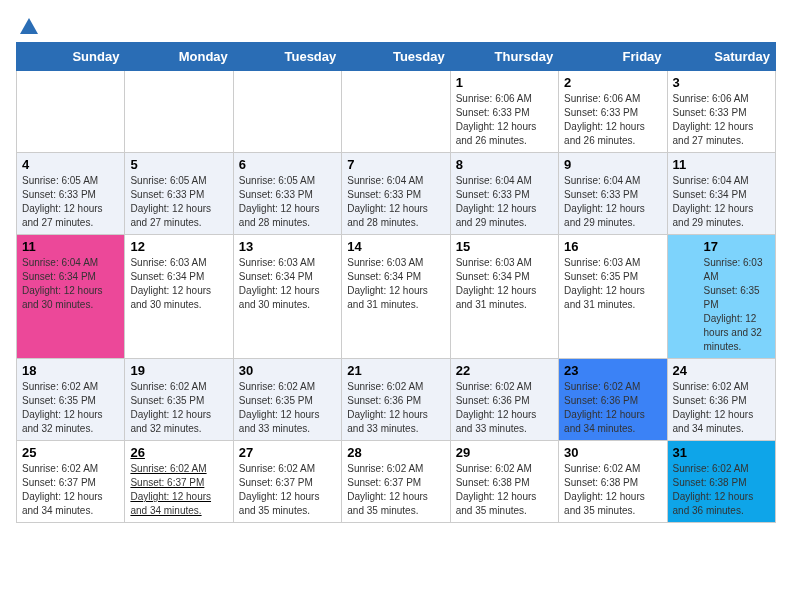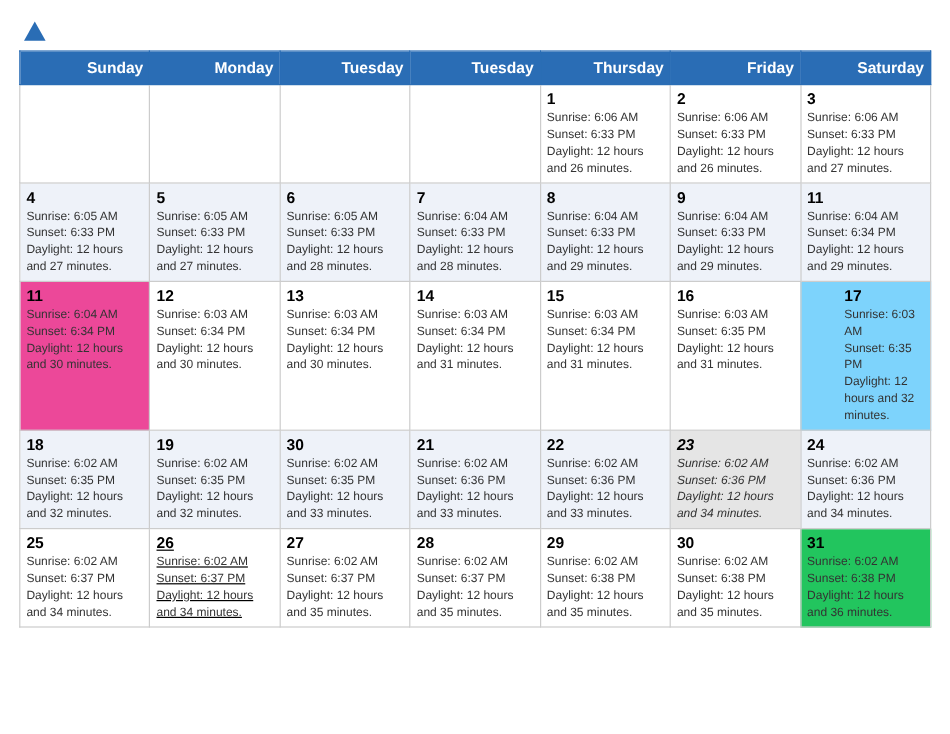--- a/index.html
+++ b/index.html
@@ -240,21 +240,21 @@
           <div class="day-info" style="white-space: pre-line;">Sunrise: 6:02 AM
 Sunset: 6:36 PM
 Daylight: 12 hours and 33 minutes.</div>
         </td>
         <td style="background-color: rgb(238, 242, 249);">
           <span class="day-num">22</span>
           <div class="day-info" style="white-space: pre-line;">Sunrise: 6:02 AM
 Sunset: 6:36 PM
 Daylight: 12 hours and 33 minutes.</div>
         </td>
-        <td style="background-color: #e5e5e5; font-style: italic;">
+        <td style="background-color: #3b82f6;">
           <span class="day-num">23</span>
           <div class="day-info" style="white-space: pre-line;">Sunrise: 6:02 AM
 Sunset: 6:36 PM
 Daylight: 12 hours and 34 minutes.</div>
         </td>
         <td style="background-color: rgb(238, 242, 249);">
           <span class="day-num">24</span>
           <div class="day-info" style="white-space: pre-line;">Sunrise: 6:02 AM
 Sunset: 6:36 PM
 Daylight: 12 hours and 34 minutes.</div>
@@ -290,21 +290,21 @@
           <div class="day-info" style="white-space: pre-line;">Sunrise: 6:02 AM
 Sunset: 6:38 PM
 Daylight: 12 hours and 35 minutes.</div>
         </td>
         <td style="background-color: rgb(255, 255, 255);">
           <span class="day-num">30</span>
           <div class="day-info" style="white-space: pre-line;">Sunrise: 6:02 AM
 Sunset: 6:38 PM
 Daylight: 12 hours and 35 minutes.</div>
         </td>
-        <td style="background-color: #22c55e;">
+        <td style="background-color: #0ea5e9;">
           <span class="day-num">31</span>
           <div class="day-info" style="white-space: pre-line;">Sunrise: 6:02 AM
 Sunset: 6:38 PM
 Daylight: 12 hours and 36 minutes.</div>
         </td>
       </tr>
     </tbody>
 </table>
 
 </body></html>

